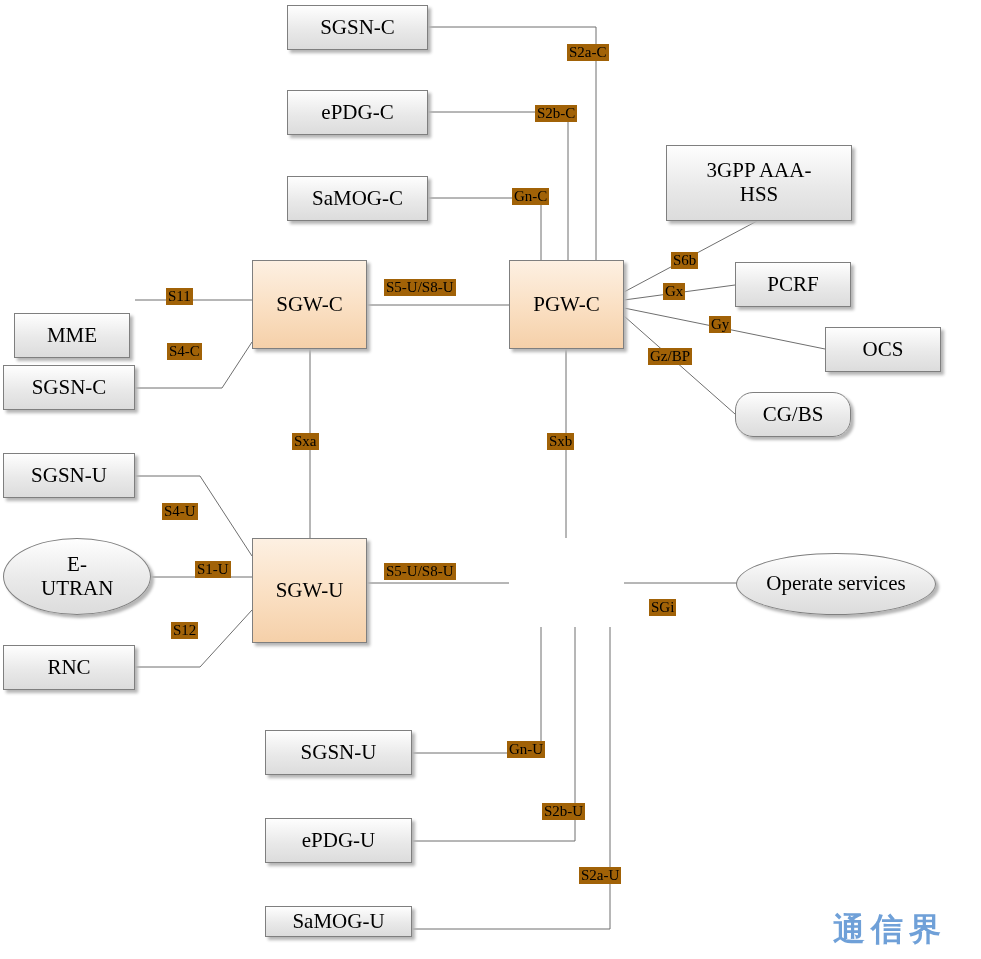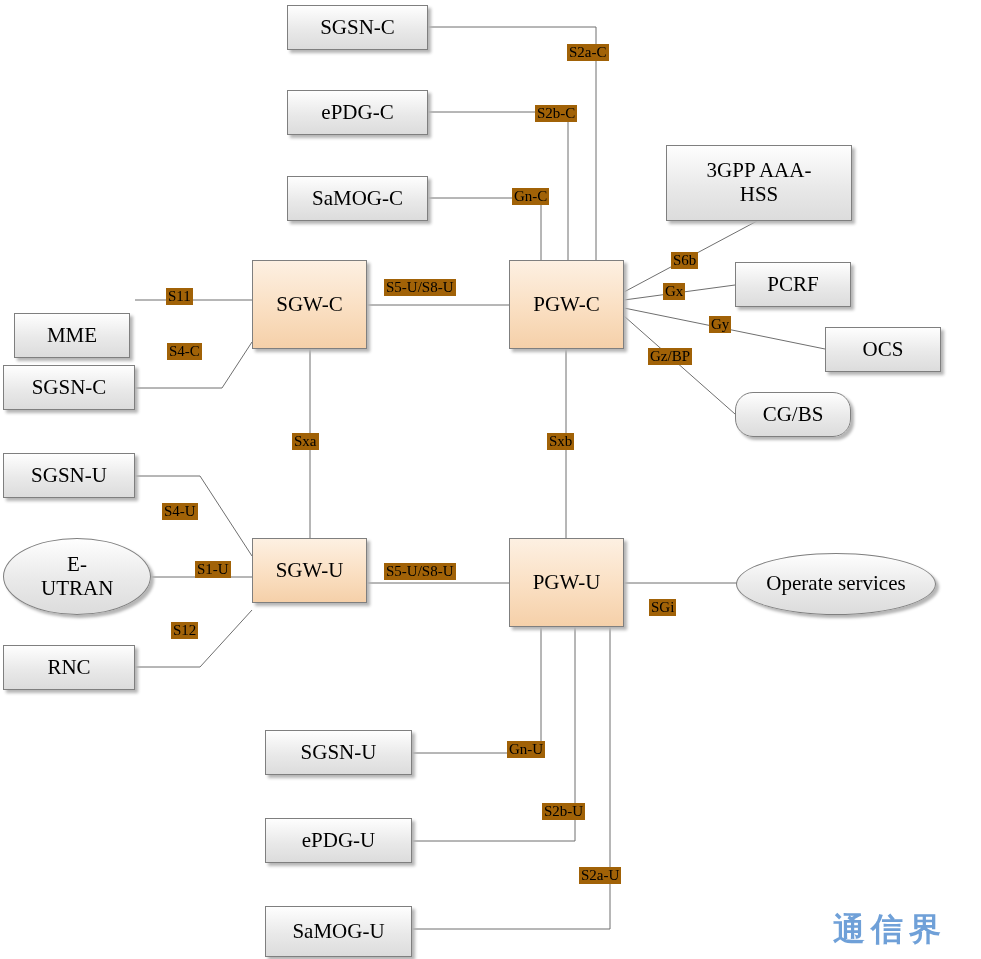--- a/index.html
+++ b/index.html
@@ -90,39 +90,36 @@
   </div>
   <div class="node" style="left:735px;top:392px;width:116px;height:45px;border-radius:18px;">
     <span class="node-label">CG/BS</span>
   </div>
   <div class="node" style="left:3px;top:453px;width:132px;height:45px;">
     <span class="node-label">SGSN-U</span>
   </div>
   <div class="node ellipse" style="left:3px;top:538px;width:148px;height:77px;">
     <span class="node-label" style="max-width:72px;">E-UTRAN</span>
   </div>
-  <div class="node plane" style="left:252px;top:538px;width:115px;height:65px;">
+  <div class="node plane" style="left:252px;top:538px;width:115px;height:105px;">
     <span class="node-label">SGW-U</span>
-  </div>
-  <div class="node plane" style="left:509px;top:538px;width:115px;height:89px;">
-    <span class="node-label">PGW-U</span>
   </div>
   <div class="node" style="left:3px;top:645px;width:132px;height:45px;">
     <span class="node-label">RNC</span>
   </div>
   <div class="node ellipse" style="left:736px;top:553px;width:200px;height:62px;">
     <span class="node-label">Operate services</span>
   </div>
   <div class="node" style="left:265px;top:730px;width:147px;height:45px;">
     <span class="node-label">SGSN-U</span>
   </div>
   <div class="node" style="left:265px;top:818px;width:147px;height:45px;">
     <span class="node-label">ePDG-U</span>
   </div>
-  <div class="node" style="left:265px;top:906px;width:147px;height:51px;">
+  <div class="node" style="left:265px;top:906px;width:147px;height:31px;">
     <span class="node-label">SaMOG-U</span>
   </div>
 
   <span class="link-label" style="left:567px;top:44px;">S2a-C</span>
   <span class="link-label" style="left:535px;top:105px;">S2b-C</span>
   <span class="link-label" style="left:512px;top:188px;text-align:center;">Gn-C</span>
   <span class="link-label" style="left:166px;top:288px;">S11</span>
   <span class="link-label" style="left:167px;top:343px;">S4-C</span>
   <span class="link-label" style="left:384px;top:279px;">S5-U/S8-U</span>
   <span class="link-label" style="left:671px;top:252px;">S6b</span>

